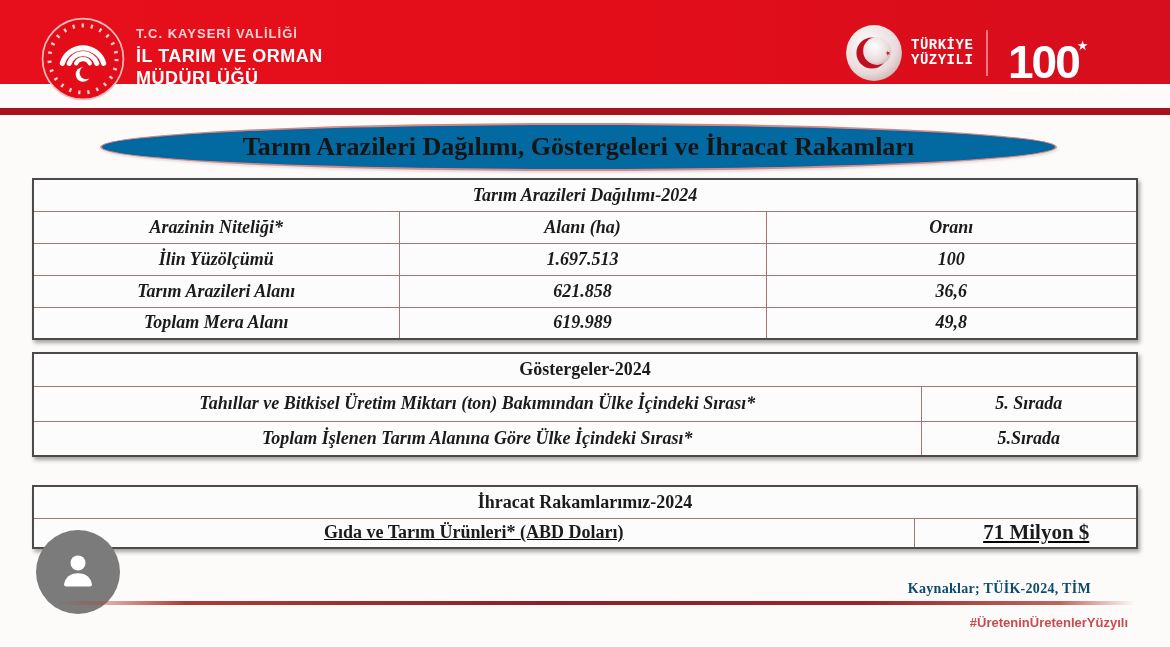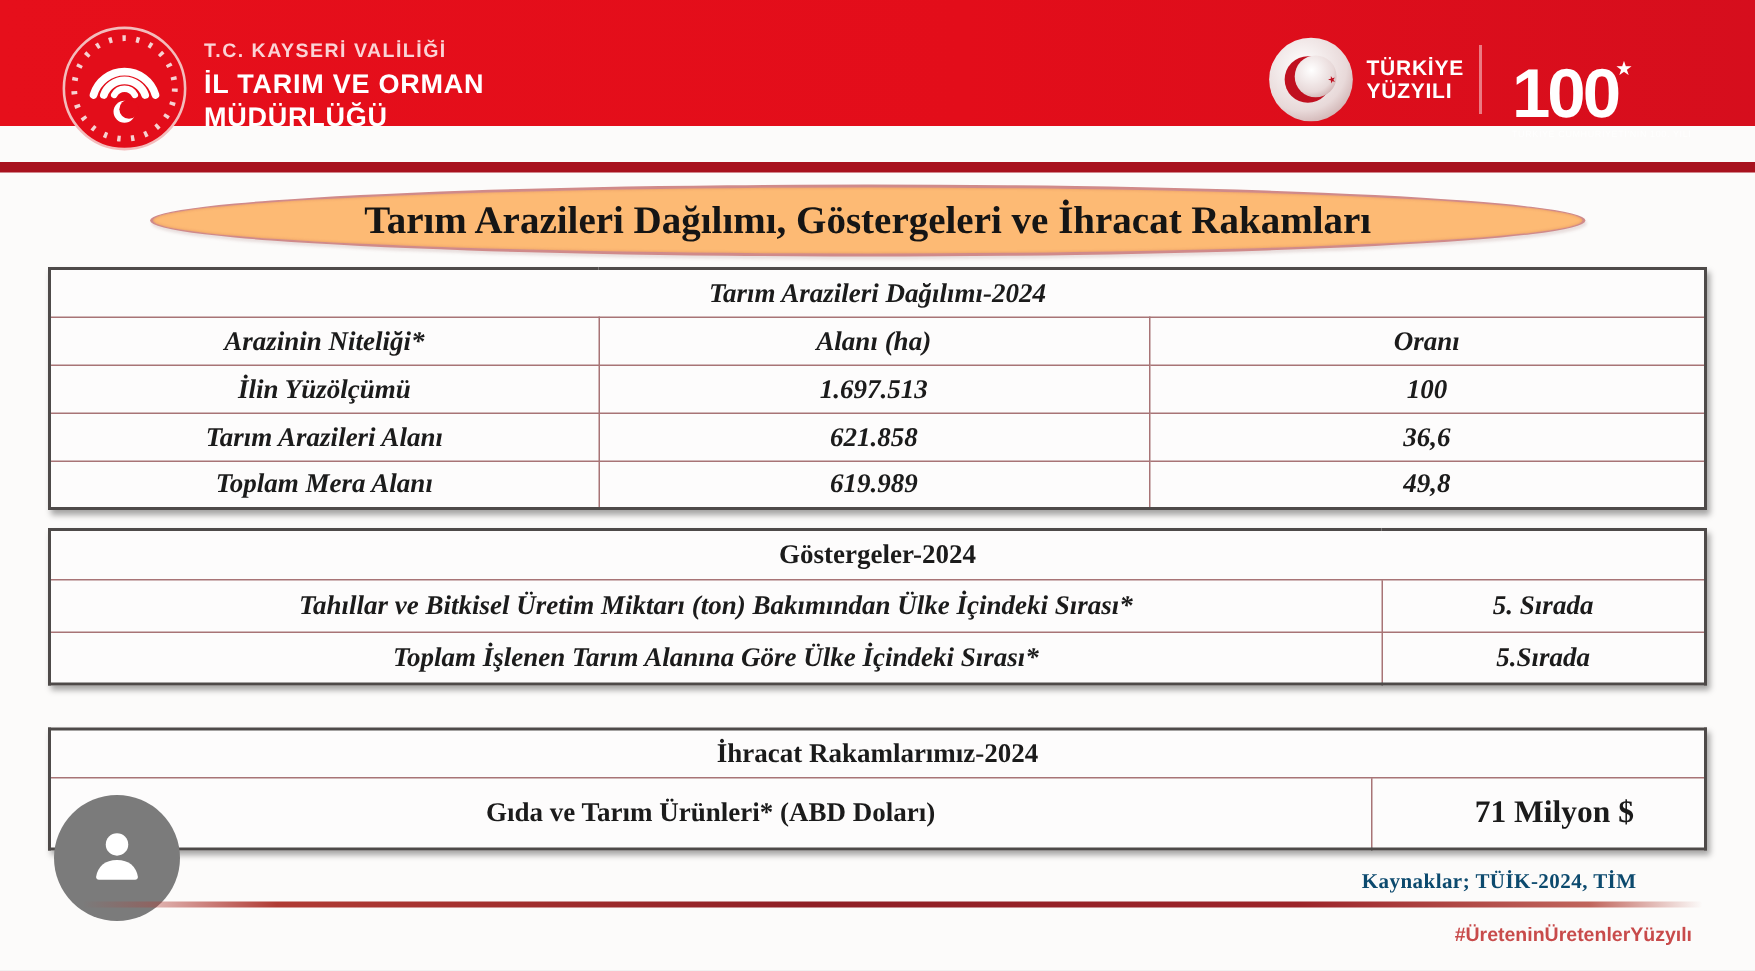--- a/index.html
+++ b/index.html
@@ -20,58 +20,58 @@
   .emblem{position:absolute; left:40px; top:16px; width:86px; height:86px;}
   .agency{
     position:absolute; left:136px; top:26px; color:#fff;
     font-family:"Liberation Sans","DejaVu Sans",sans-serif;
   }
   .agency .l1{font-size:13px; letter-spacing:1px; color:rgba(255,255,255,.82); margin-bottom:4px; font-weight:600;}
   .agency .l2,.agency .l3{font-size:18px; font-weight:800; letter-spacing:.5px; line-height:22px;}
   .ty-logo{position:absolute; left:843px; top:22px; display:flex; align-items:center;}
   .ty-circle{width:62px; height:62px;}
   .ty-text{
-    margin-left:6px; color:#fff; font-family:Liberation Sans, sans-serif;
+    margin-left:6px; color:#fff; font-family:Liberation Mono, monospace;
     font-weight:800; font-size:14px; line-height:15px; letter-spacing:.5px;
   }
   .banner-divider{position:absolute; left:986px; top:30px; width:2px; height:46px; background:rgba(255,255,255,.45);}
   .logo-100{
     position:absolute; left:1008px; top:22px; width:120px; text-align:left;
     color:#fff; font-family:"Liberation Sans","DejaVu Sans",sans-serif;
   }
   .logo-100 .num{font-size:46px; font-weight:800; line-height:48px; letter-spacing:-2px;}
   .logo-100 .star{font-size:13px; vertical-align:28px; letter-spacing:0; margin-left:-2px;}
   .logo-100 .cap{font-size:6px; letter-spacing:.4px; color:rgba(255,255,255,.8); margin-top:1px; white-space:nowrap;}
   
   .title-ellipse{
     position:absolute; left:100px; top:123px; width:953px; height:44px;
     border:2px solid #d08a8a; border-radius:50%/50%;
     box-shadow:inset 0 0 2px rgba(160,60,60,.3), 1px 2px 2px rgba(120,60,60,.15);
     display:flex; align-items:center; justify-content:center;
-    font-size:26px; font-weight:700; color:#151515; background:#fdba74;
+    font-size:26px; font-weight:700; color:#151515; background:#0369a1;
   }
   
   table.dtable{
     position:absolute; left:32px; width:1106px;
     border-collapse:collapse; table-layout:fixed;
     border:2px solid #4e4a49;
     box-shadow:2px 3px 4px rgba(0,0,0,.35);
     background:#fdfcfc;
   }
   table.dtable td{
     border:1px solid #a87476; text-align:center; vertical-align:middle;
     font-weight:700; color:#1b1b1b; font-size:18px; padding:0 6px;
     overflow:hidden; white-space:nowrap;
   }
   td.ttitle{color:#b5262c; font-size:20px;}
   td.redval{color:#ab2a30;}
   td.leftcell{text-align:left; padding-left:8px; font-size:19px;}
   .t1 tr{height:32px;}
   .t2 tr.hrow{height:33px;} .t2 tr.drow{height:35px;font-style:italic;}
-  .t3 tr.hrow{height:32px;} .t3 tr.drow{height:48px;}
+  .t3 tr.hrow{height:32px;} .t3 tr.drow{height:30px;text-decoration:underline;}
   
   .avatar{
     position:absolute; left:36px; top:530px; width:84px; height:84px;
     border-radius:50%; background:#7b7b7b; display:flex; align-items:center; justify-content:center;
     cursor:pointer;
   }
   .sources{
     position:absolute; right:79px; top:581px; font-size:14px; font-weight:700;
     color:#0c4a6e; letter-spacing:.3px;
   }

